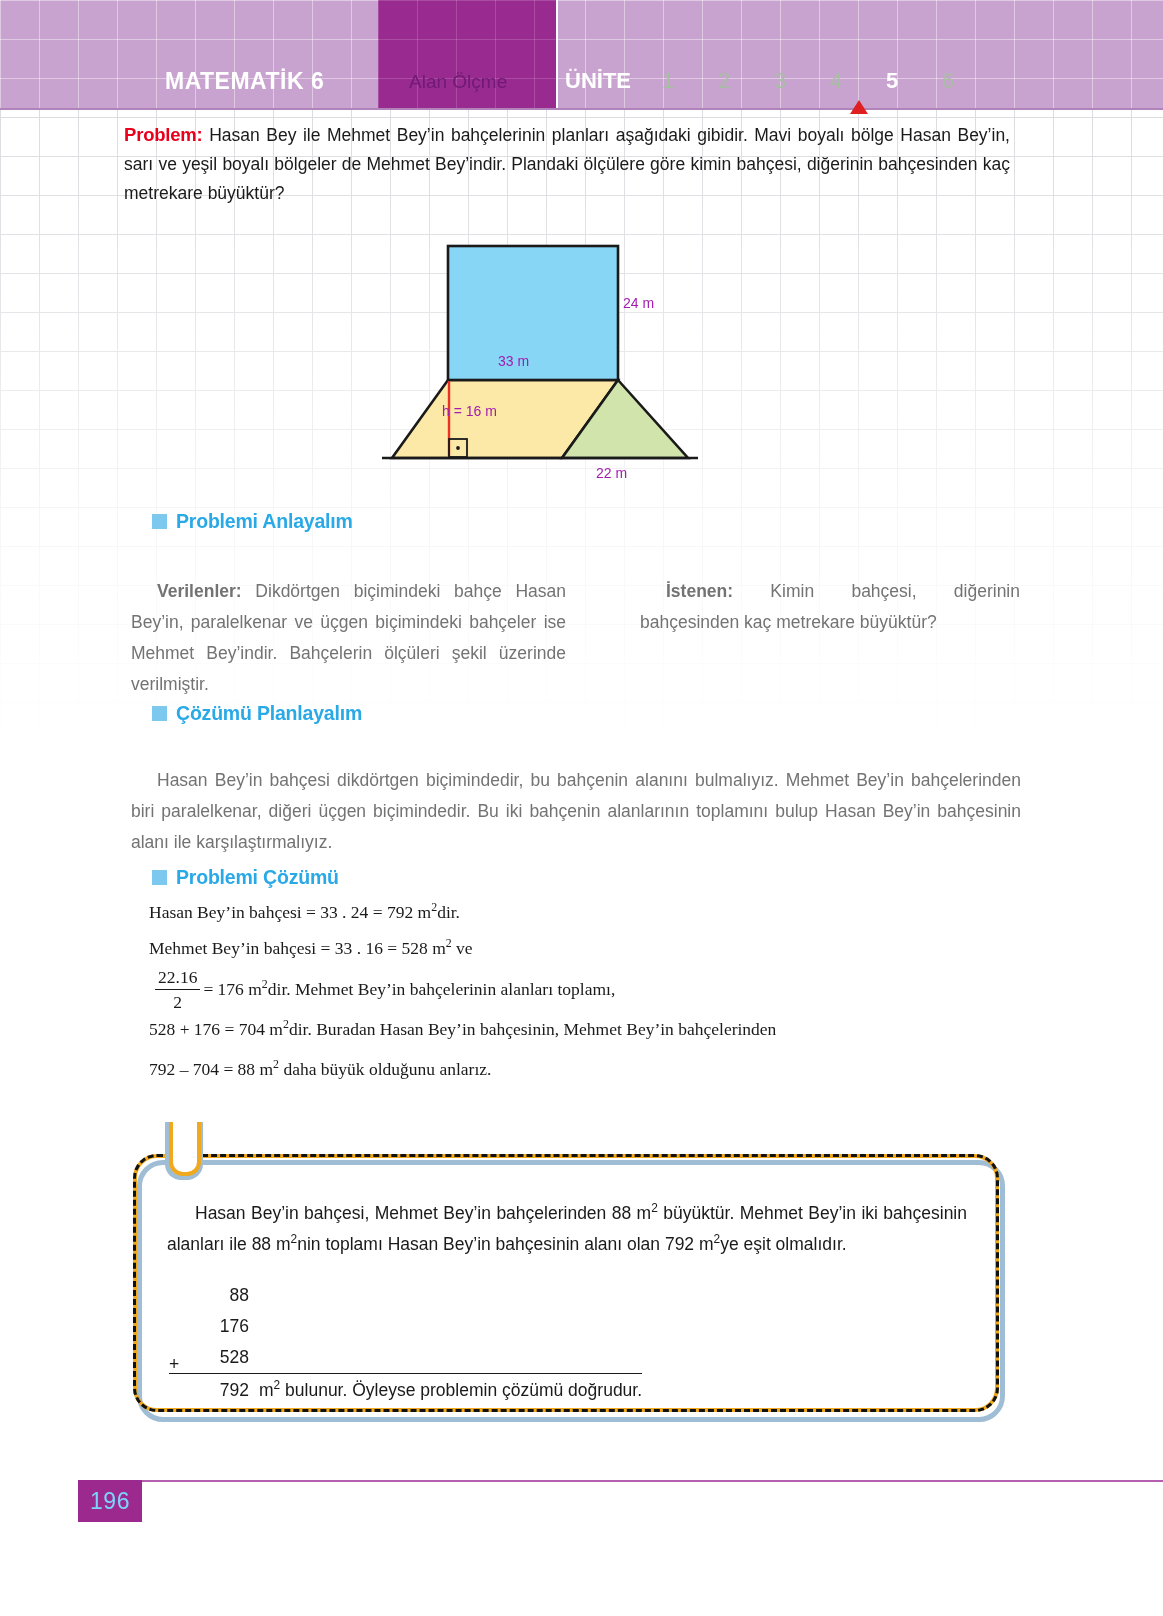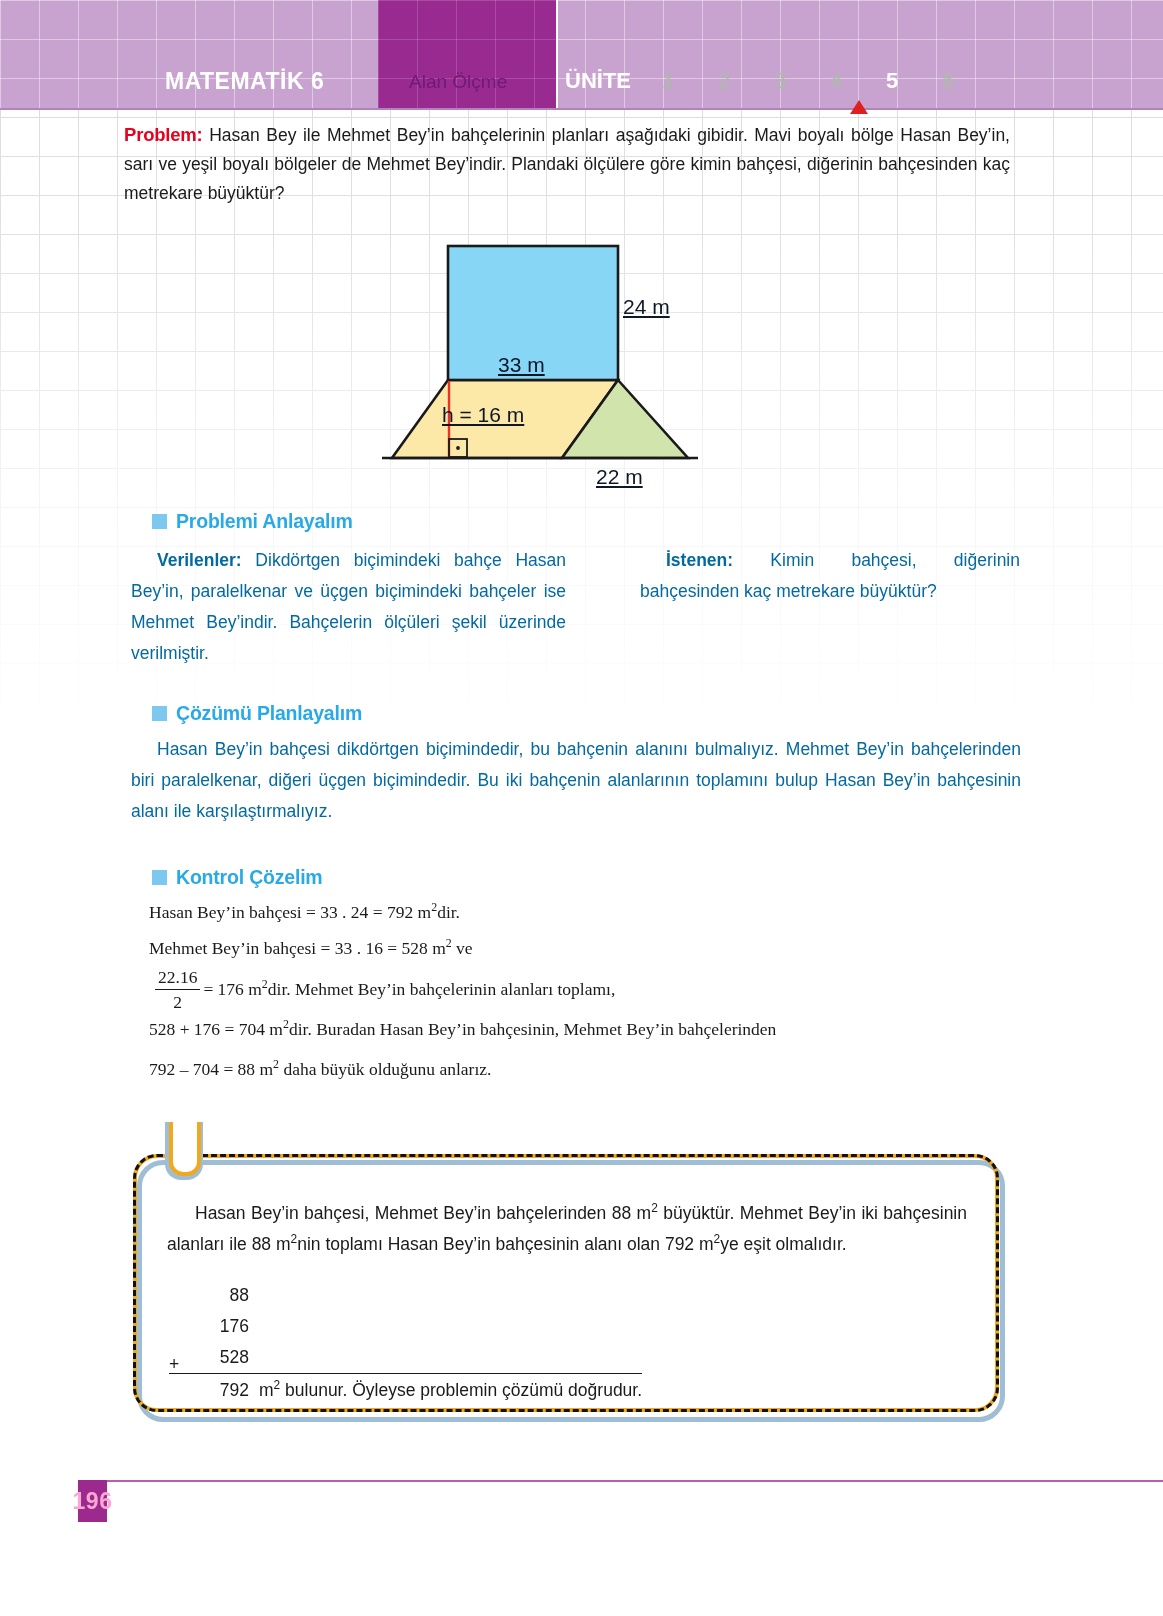--- a/index.html
+++ b/index.html
@@ -146,25 +146,24 @@
   .figure {
     position: absolute;
     left: 330px;
     top: 228px;
     width: 420px;
     height: 270px;
   }
   .figure svg { display: block; }
   .fig-label {
     position: absolute;
-    font-size: 21px;
-    color: #0f172a;
+    font-size: 14px;
+    color: #a21caf;
     line-height: 1;
     white-space: nowrap;
-    text-decoration: underline;
   }
   .lbl-24  { left: 293px; top: 68px; }
   .lbl-33  { left: 168px; top: 126px; }
   .lbl-h   { left: 112px; top: 176px; }
   .lbl-22  { left: 266px; top: 238px; text-align: center; }
 
   
   .sec-head {
     position: absolute;
     display: flex;
@@ -181,22 +180,23 @@
     font-weight: bold;
     color: #29a9e6;
     letter-spacing: -0.2px;
     line-height: 1;
   }
 
   .body-text {
     position: absolute;
     font-size: 17.5px;
     line-height: 31px;
-    color: #0369a1;
+    color: #737373;
     text-align: justify;
+    margin-top: 31px;
   }
   .body-text b { font-weight: bold; }
   .indent { text-indent: 26px; }
 
   
   .calc-line {
     position: absolute;
     font-size: 17.5px;
     line-height: 1.2;
     color: #1a1a1a;
@@ -357,26 +357,26 @@
     top: 1480px;
     width: 1085px;
     height: 1.5px;
     background: #b45fb0;
     z-index: 2;
   }
   .page-num {
     position: absolute;
     left: 78px;
     top: 1480px;
-    width: 29px;
+    width: 64px;
     height: 42px;
     background: #9c2a8e;
-    color: #f9a8d4;
+    color: #7dd3fc;
     font-size: 23px;
-    font-weight: bold;
+    font-weight: normal;
     display: flex;
     align-items: center;
     justify-content: center;
     z-index: 3;
     letter-spacing: 0.5px;
   }
 </style>
 </head>
 <body>
 
@@ -442,21 +442,21 @@
   </div>
 
   <div class="sec-head" style="left:152px; top:704px;">
     <span class="sec-bullet"></span>
     <span class="sec-title">Çözümü Planlayalım</span>
   </div>
   <div class="body-text indent" style="left:131px; top:734px; width:890px;">Hasan Bey’in bahçesi dikdörtgen biçimindedir, bu bahçenin alanını bulmalıyız. Mehmet Bey’in bahçelerinden biri paralelkenar, diğeri üçgen biçimindedir. Bu iki bahçenin alanlarının toplamını bulup Hasan Bey’in bahçesinin alanı ile karşılaştırmalıyız.</div>
 
   <div class="sec-head" style="left:152px; top:868px;">
     <span class="sec-bullet"></span>
-    <span class="sec-title">Kontrol Çözelim</span>
+    <span class="sec-title">Problemi Çözümü</span>
   </div>
 
   <div class="calc-line" style="left:149px; top:902px;">
     <span>Hasan Bey’in bahçesi = 33 . 24 = 792 m</span><sup>2</sup><span>dir.</span>
   </div>
 
   <div class="calc-line" style="left:149px; top:938px;">
     <span>Mehmet Bey’in bahçesi = 33 . 16 = 528 m</span><sup>2</sup><span> ve</span>
   </div>
 

